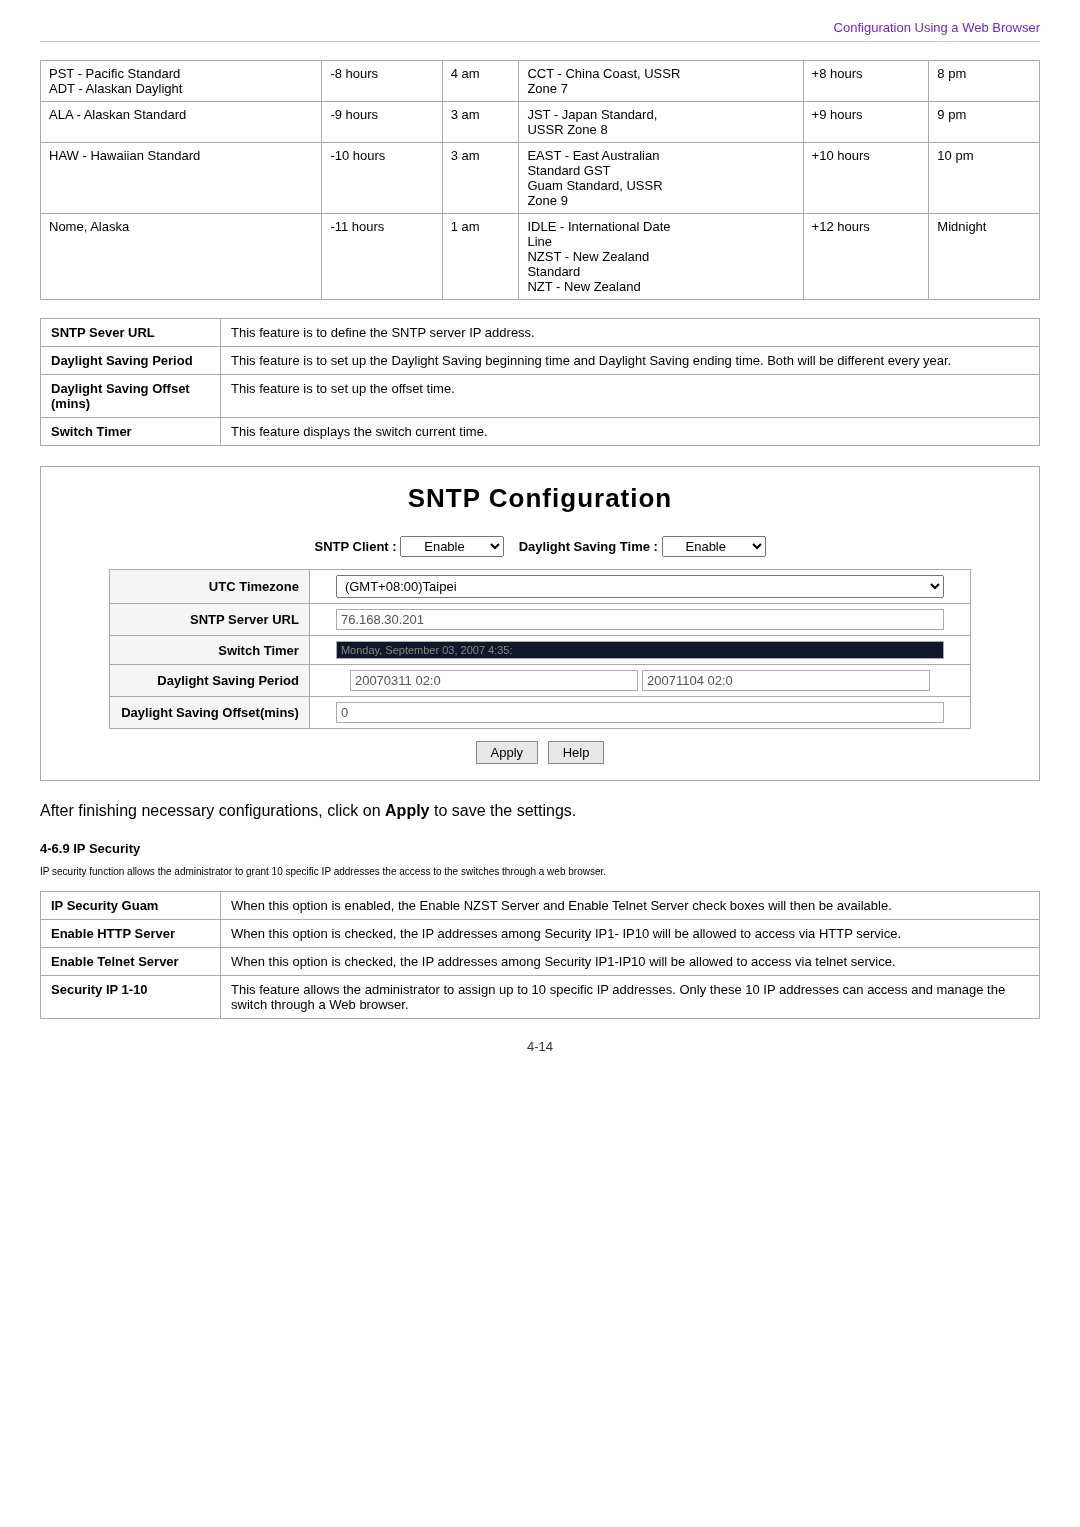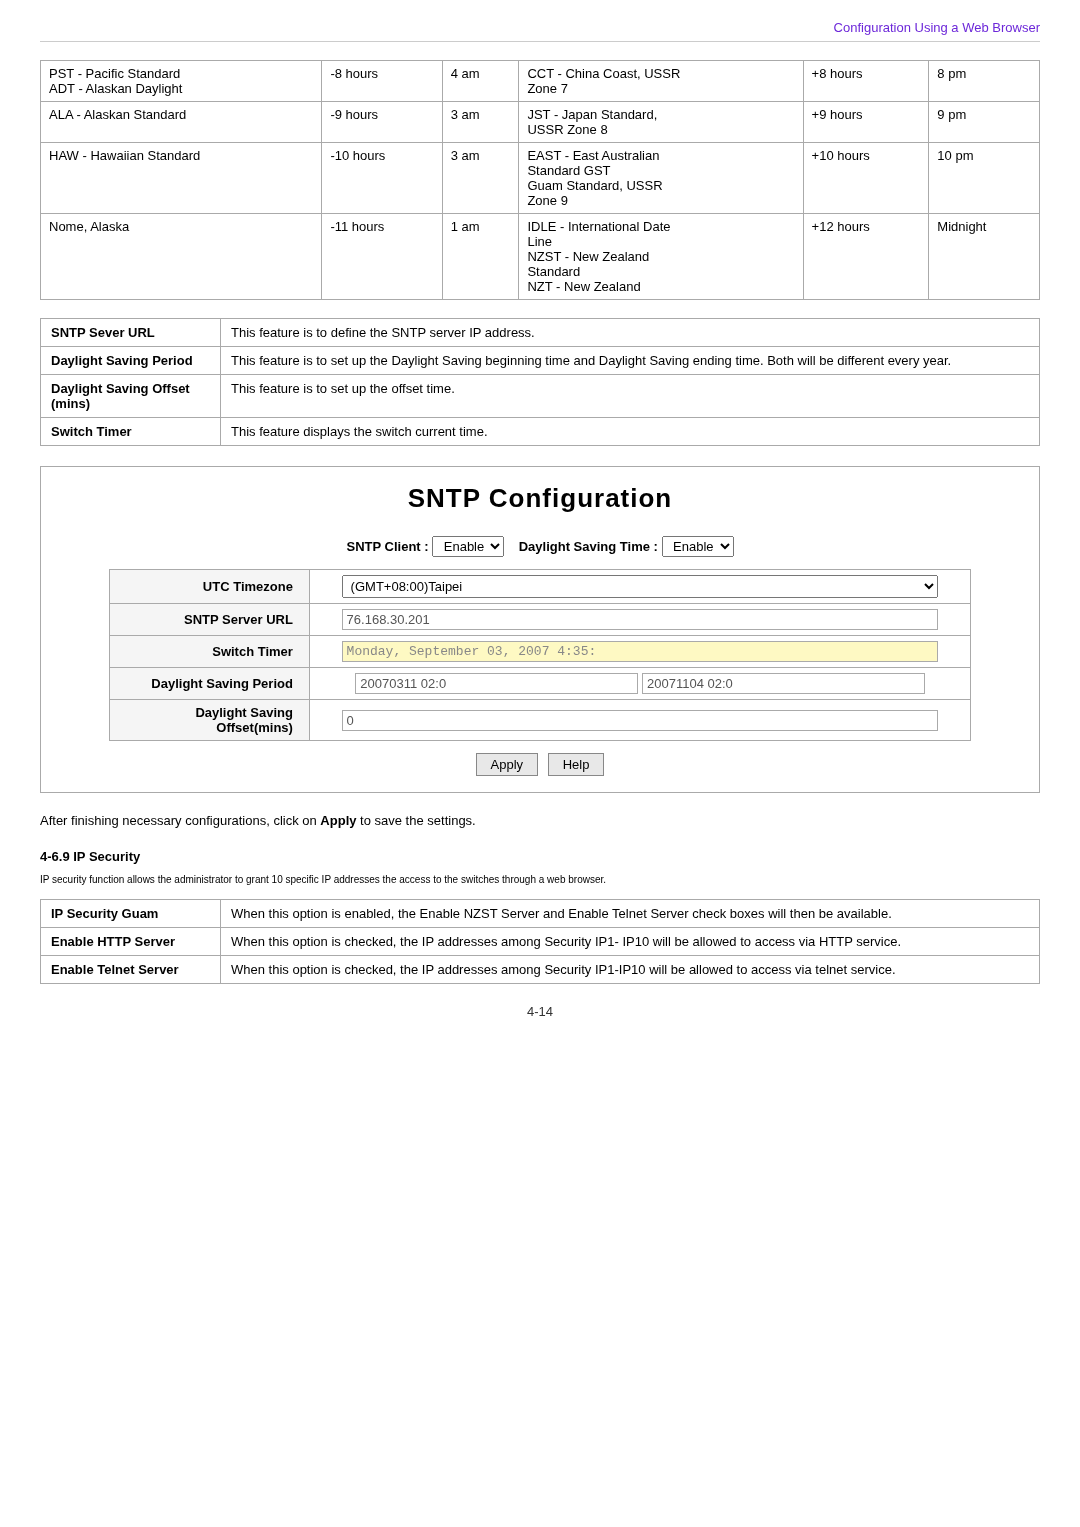--- a/index.html
+++ b/index.html
@@ -73,32 +73,31 @@
     .sntp-client-row {
       text-align: center;
       margin-bottom: 8px;
       font-size: 13px;
     }
     .sntp-client-row label {
       font-weight: bold;
     }
     .sntp-client-row select {
       font-size: 13px;
-      padding: 1px 3px;
-      text-align: right;
+      padding: 1px 19px;
     }
     .sntp-inner-table {
       width: 90%;
       margin: 12px auto 0 auto;
       border-collapse: collapse;
       border: 1px solid #aaa;
     }
     .sntp-inner-table td {
       border: 1px solid #aaa;
-      padding: 5px 16px;
+      padding: 5px 10px;
       font-size: 13px;
       vertical-align: middle;
     }
     .sntp-inner-table td:first-child {
       font-weight: bold;
       text-align: right;
       width: 200px;
       background: #f5f5f5;
     }
     .sntp-inner-table td:last-child {
@@ -124,21 +123,21 @@
     .sntp-buttons button {
       font-size: 13px;
       padding: 3px 14px;
       margin: 0 3px;
       border: 1px solid #888;
       background: #e8e8e8;
       cursor: pointer;
     }
 
     .after-config-text {
-      font-size: 13px;
+      font-size: 16px;
       margin-bottom: 18px;
       line-height: 1.5;
     }
     .after-config-text strong {
       font-weight: bold;
     }
 
     .section-heading {
       font-size: 13px;
       font-weight: bold;
@@ -250,21 +249,21 @@
         <tr>
           <td>UTC Timezone</td>
           <td><select style="width: 95%; font-size: 13px;"><option>(GMT+08:00)Taipei</option></select></td>
         </tr>
         <tr>
           <td>SNTP Server URL</td>
           <td><input type="text" value="76.168.30.201" style="width: 95%; font-size: 13px; border: 1px solid rgb(170, 170, 170); padding: 2px 4px;"></td>
         </tr>
         <tr>
           <td>Switch Timer</td>
-          <td><input type="text" value="Monday, September 03, 2007 4:35:" style="color: rgb(136, 136, 136); background: #fef9c3; width: 95%; font-size: 13px; border: 1px solid rgb(170, 170, 170); padding: 2px 4px; font-family: Liberation Mono, monospace;"></td>
+          <td><input type="text" value="Monday, September 03, 2007 4:35:" style="color: rgb(136, 136, 136); background: #0f172a; width: 95%; font-size: 11px; border: 1px solid rgb(170, 170, 170); padding: 2px 4px;"></td>
         </tr>
         <tr>
           <td>Daylight Saving Period</td>
           <td><input type="text" value="20070311 02:0" style="width: 45%; font-size: 13px; border: 1px solid rgb(170, 170, 170); padding: 2px 4px;"><input type="text" value="20071104 02:0" style="width: 45%; font-size: 13px; border: 1px solid rgb(170, 170, 170); padding: 2px 4px; margin-left: 4px;"></td>
         </tr>
         <tr>
           <td>Daylight Saving Offset(mins)</td>
           <td><input type="text" value="0" style="width: 95%; font-size: 13px; border: 1px solid rgb(170, 170, 170); padding: 2px 4px;"></td>
         </tr>
       </tbody>
@@ -292,16 +291,20 @@
     <td>When this option is enabled, the Enable NZST Server and Enable Telnet Server check boxes will then be available.</td>
   </tr>
       <tr>
     <td style="font-weight:bold;width:180px;white-space:pre-line">Enable HTTP Server</td>
     <td>When this option is checked, the IP addresses among Security IP1- IP10 will be allowed to access via HTTP service.</td>
   </tr>
       <tr>
     <td style="font-weight:bold;width:180px;white-space:pre-line">Enable Telnet Server</td>
     <td>When this option is checked, the IP addresses among Security IP1-IP10 will be allowed to access via telnet service.</td>
   </tr>
+      <tr>
+    <td style="font-weight:bold;width:180px;white-space:pre-line">Security IP 1-10</td>
+    <td>This feature allows the administrator to assign up to 10 specific IP addresses. Only these 10 IP addresses can access and manage the switch through a Web browser.</td>
+  </tr>
     </tbody>
 </table>
 
 <p class="page-number">4-14</p>
 
 </body></html>

